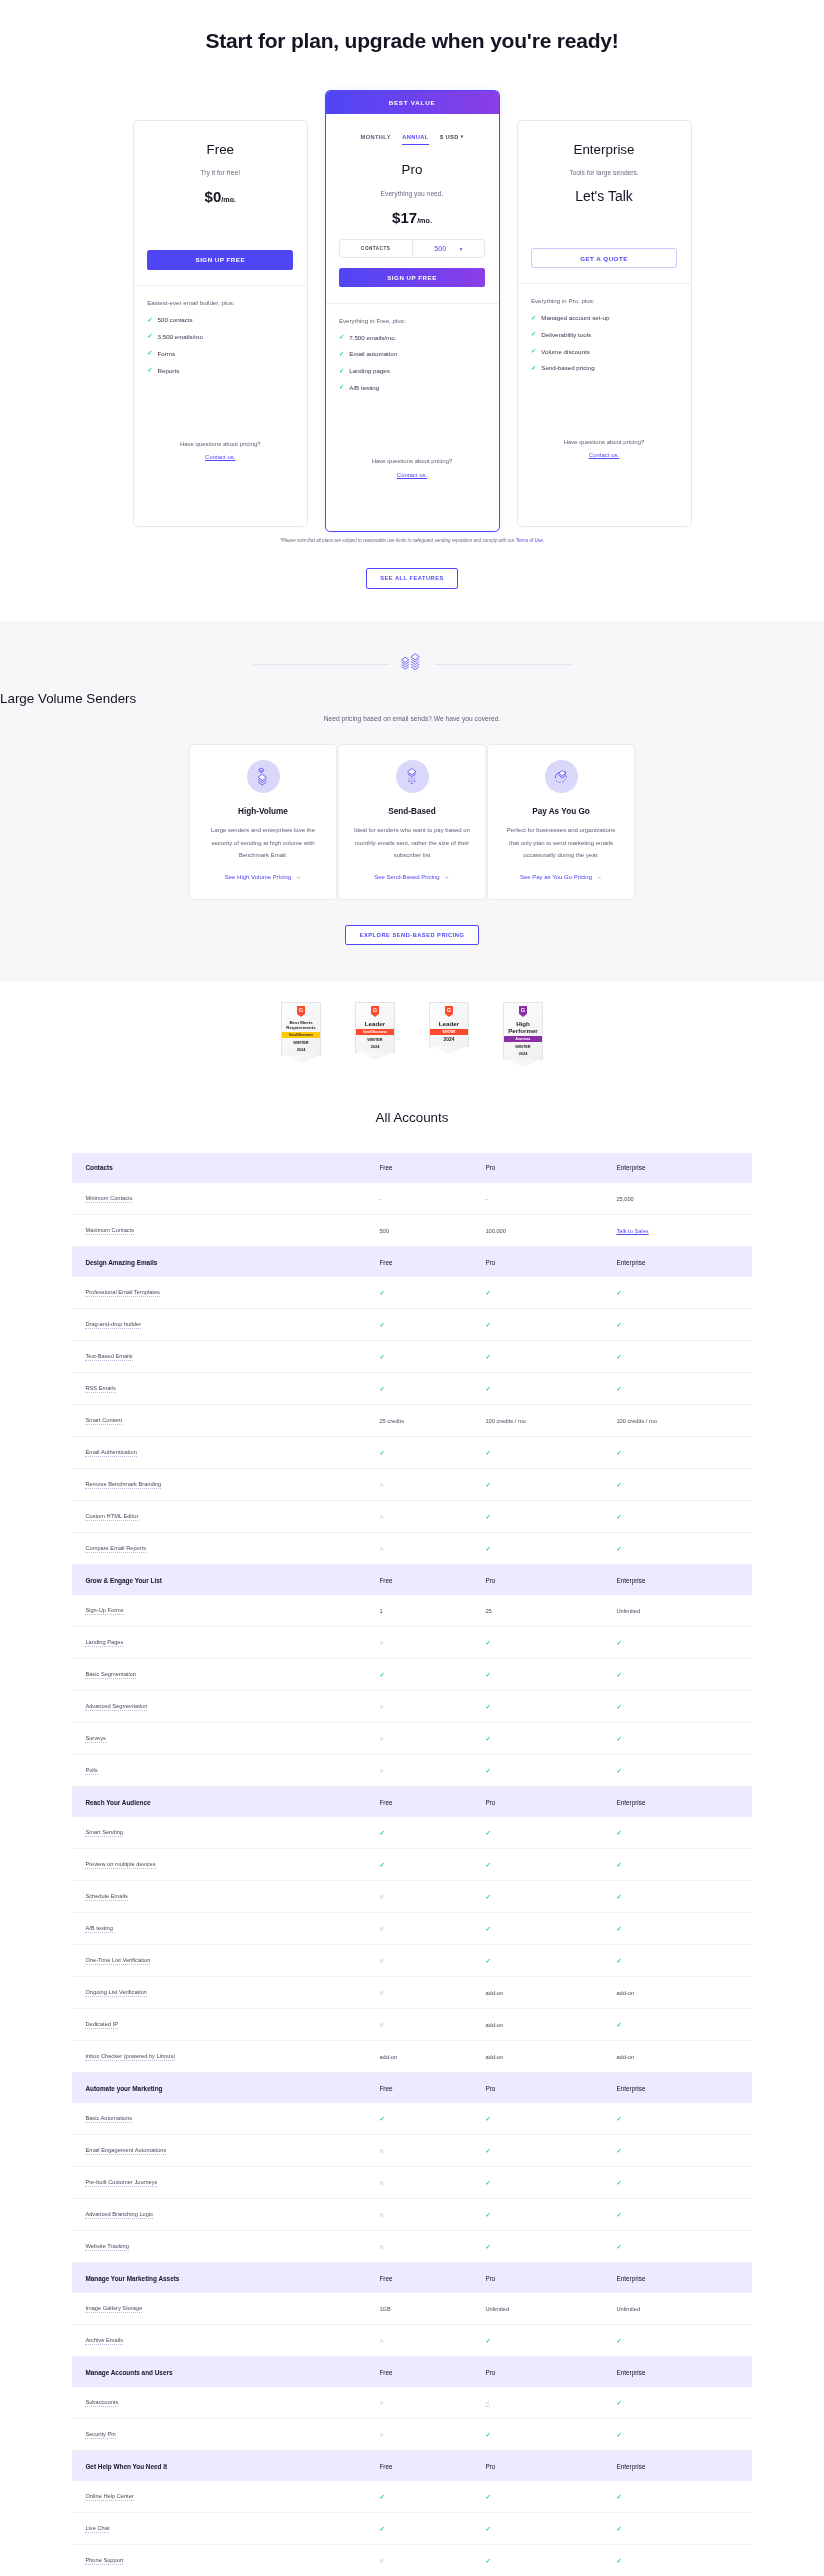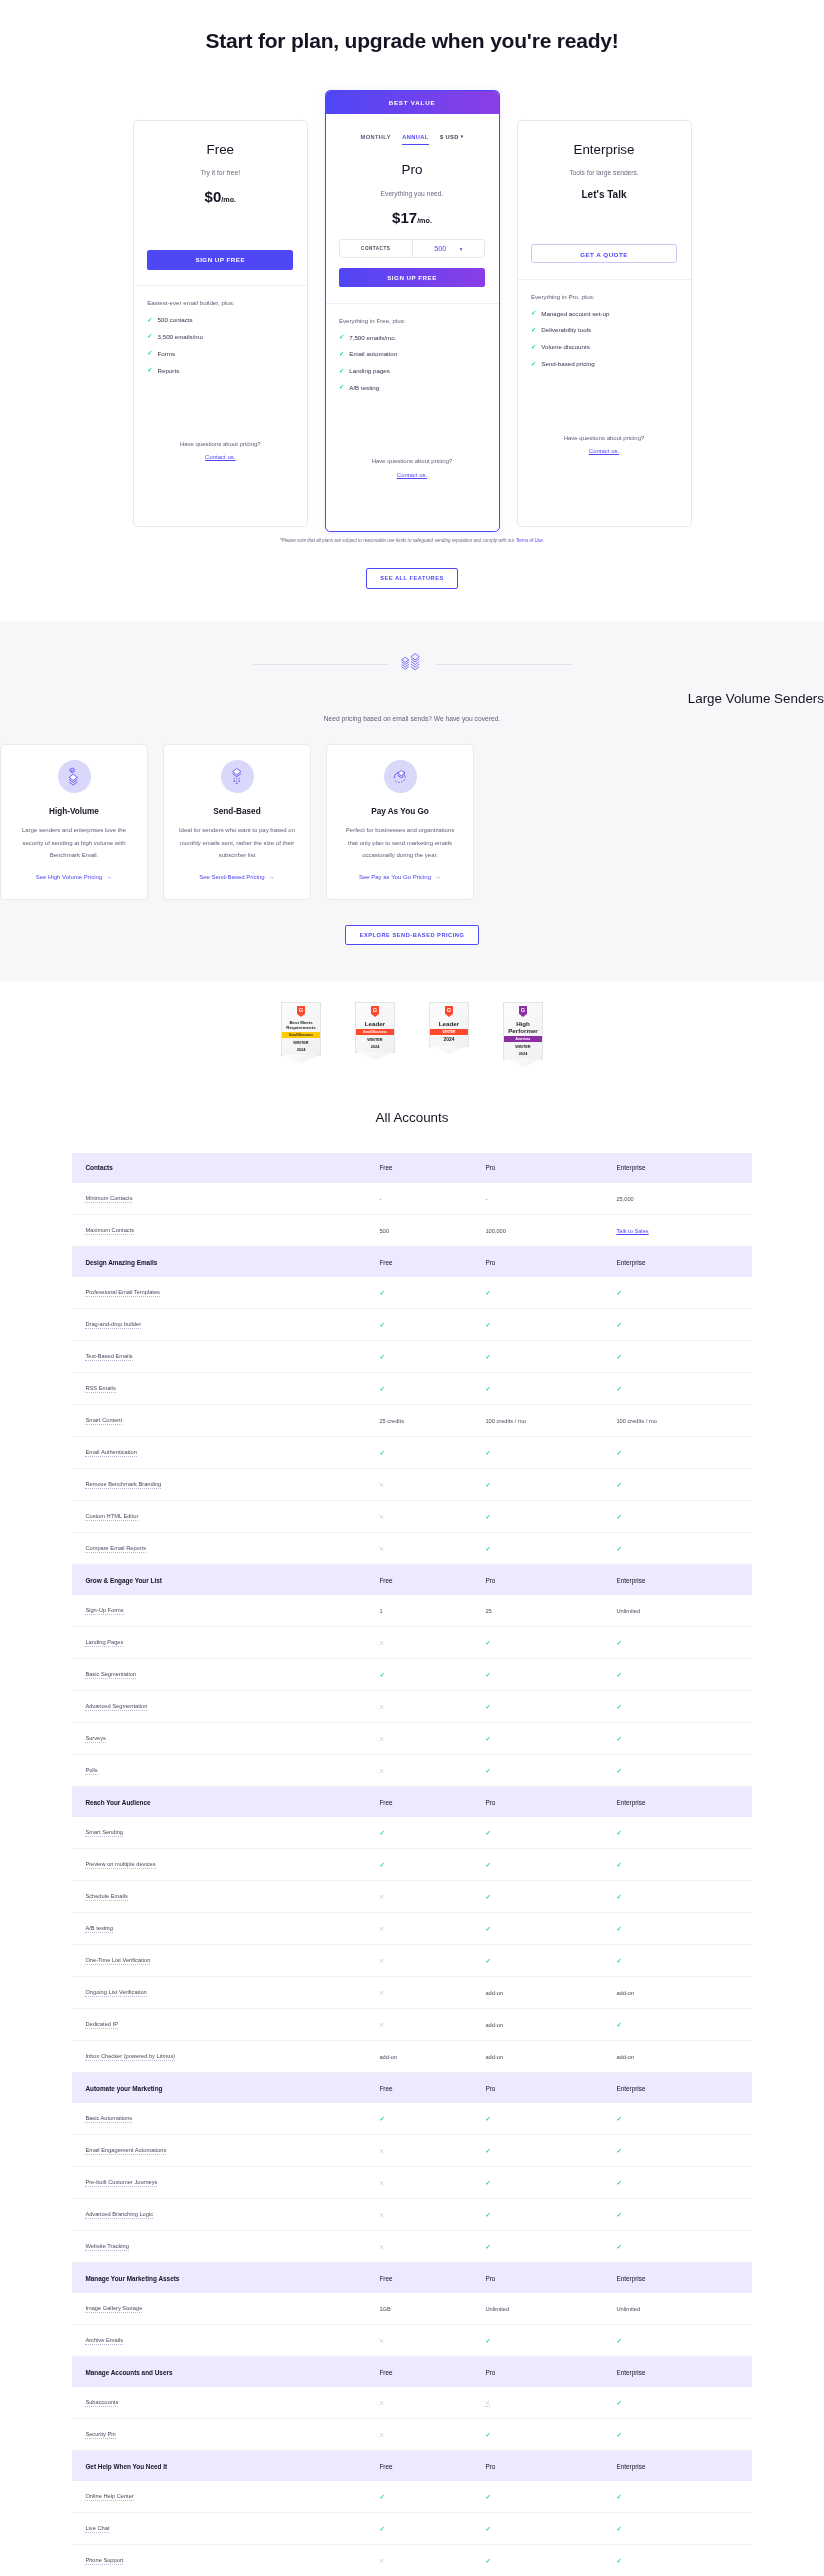--- a/index.html
+++ b/index.html
@@ -69,21 +69,21 @@
     font-size: 13.4px; font-weight: 400; color: #141423;
     margin-top: 17.5px;
   }
   .plan.free .plan-name, .plan.ent .plan-name { margin-top: 20.6px; }
   .plan-tag { font-size: 6.7px; color: #6a6a80; margin-top: 12.4px; }
   .plan-price {
     margin-top: 13.4px; font-size: 15px; font-weight: 700; color: #141423;
     line-height: 1.1;
   }
   .plan-price .per { font-size: 7.2px; font-weight: 700; margin-top: 48px; }
-  .plan-price.letstalk { font-size: 10px; font-weight: 700; }
+  .plan-price.letstalk { font-size: 14px; font-weight: 400; }
 
   .contacts-select {
     margin: 12.4px 0 0;
     display: flex; border: 0.5px solid #e6e6f2; border-radius: 2.6px;
     height: 19.6px; overflow: hidden; cursor: pointer;
   }
   .contacts-select .lbl {
     flex: 1; display: flex; align-items: center; justify-content: center;
     font-size: 4.6px; letter-spacing: 0.5px; color: #4a4a60; font-weight: 600;
     border-right: 0.5px solid #e6e6f2;
@@ -136,27 +136,27 @@
 
   
   .lv-section { background: #f7f7fa; margin-top: 32px; padding: 31px 0 36px; }
   .lv-icon-row {
     display: flex; align-items: center; justify-content: center; gap: 0;
     width: 319px; margin: 0 auto;
   }
   .lv-rule { flex: 1; height: 0.5px; background: #e4e4ec; }
   .lv-icon { margin: 0 9.3px; }
   .lv-title {
-    text-align: right; font-size: 13.4px; font-weight: 400; color: #141423;
+    text-align: left; font-size: 13.4px; font-weight: 400; color: #141423;
     margin-top: 13.4px;
   }
   .lv-sub { text-align: center; font-size: 6.7px; color: #5e5e75; margin-top: 9.3px; }
 
   .lv-cards {
-    display: flex; gap: 15px; margin-top: 21.6px;
+    display: flex; justify-content: center; gap: 1px; margin-top: 21.6px;
   }
   .lv-card {
     width: 148px; background: #fff; border: 0.5px solid #e9e9f0; border-radius: 4.1px;
     padding: 15.5px 13.4px 17.5px; text-align: center;
   }
   .lv-badge {
     width: 33px; height: 33px; border-radius: 50%; background: #d9d8fb;
     margin: 0 auto; display: flex; align-items: center; justify-content: center;
   }
   .lv-card h3 { font-size: 8.2px; font-weight: 700; color: #141423; margin-top: 13.4px; }

